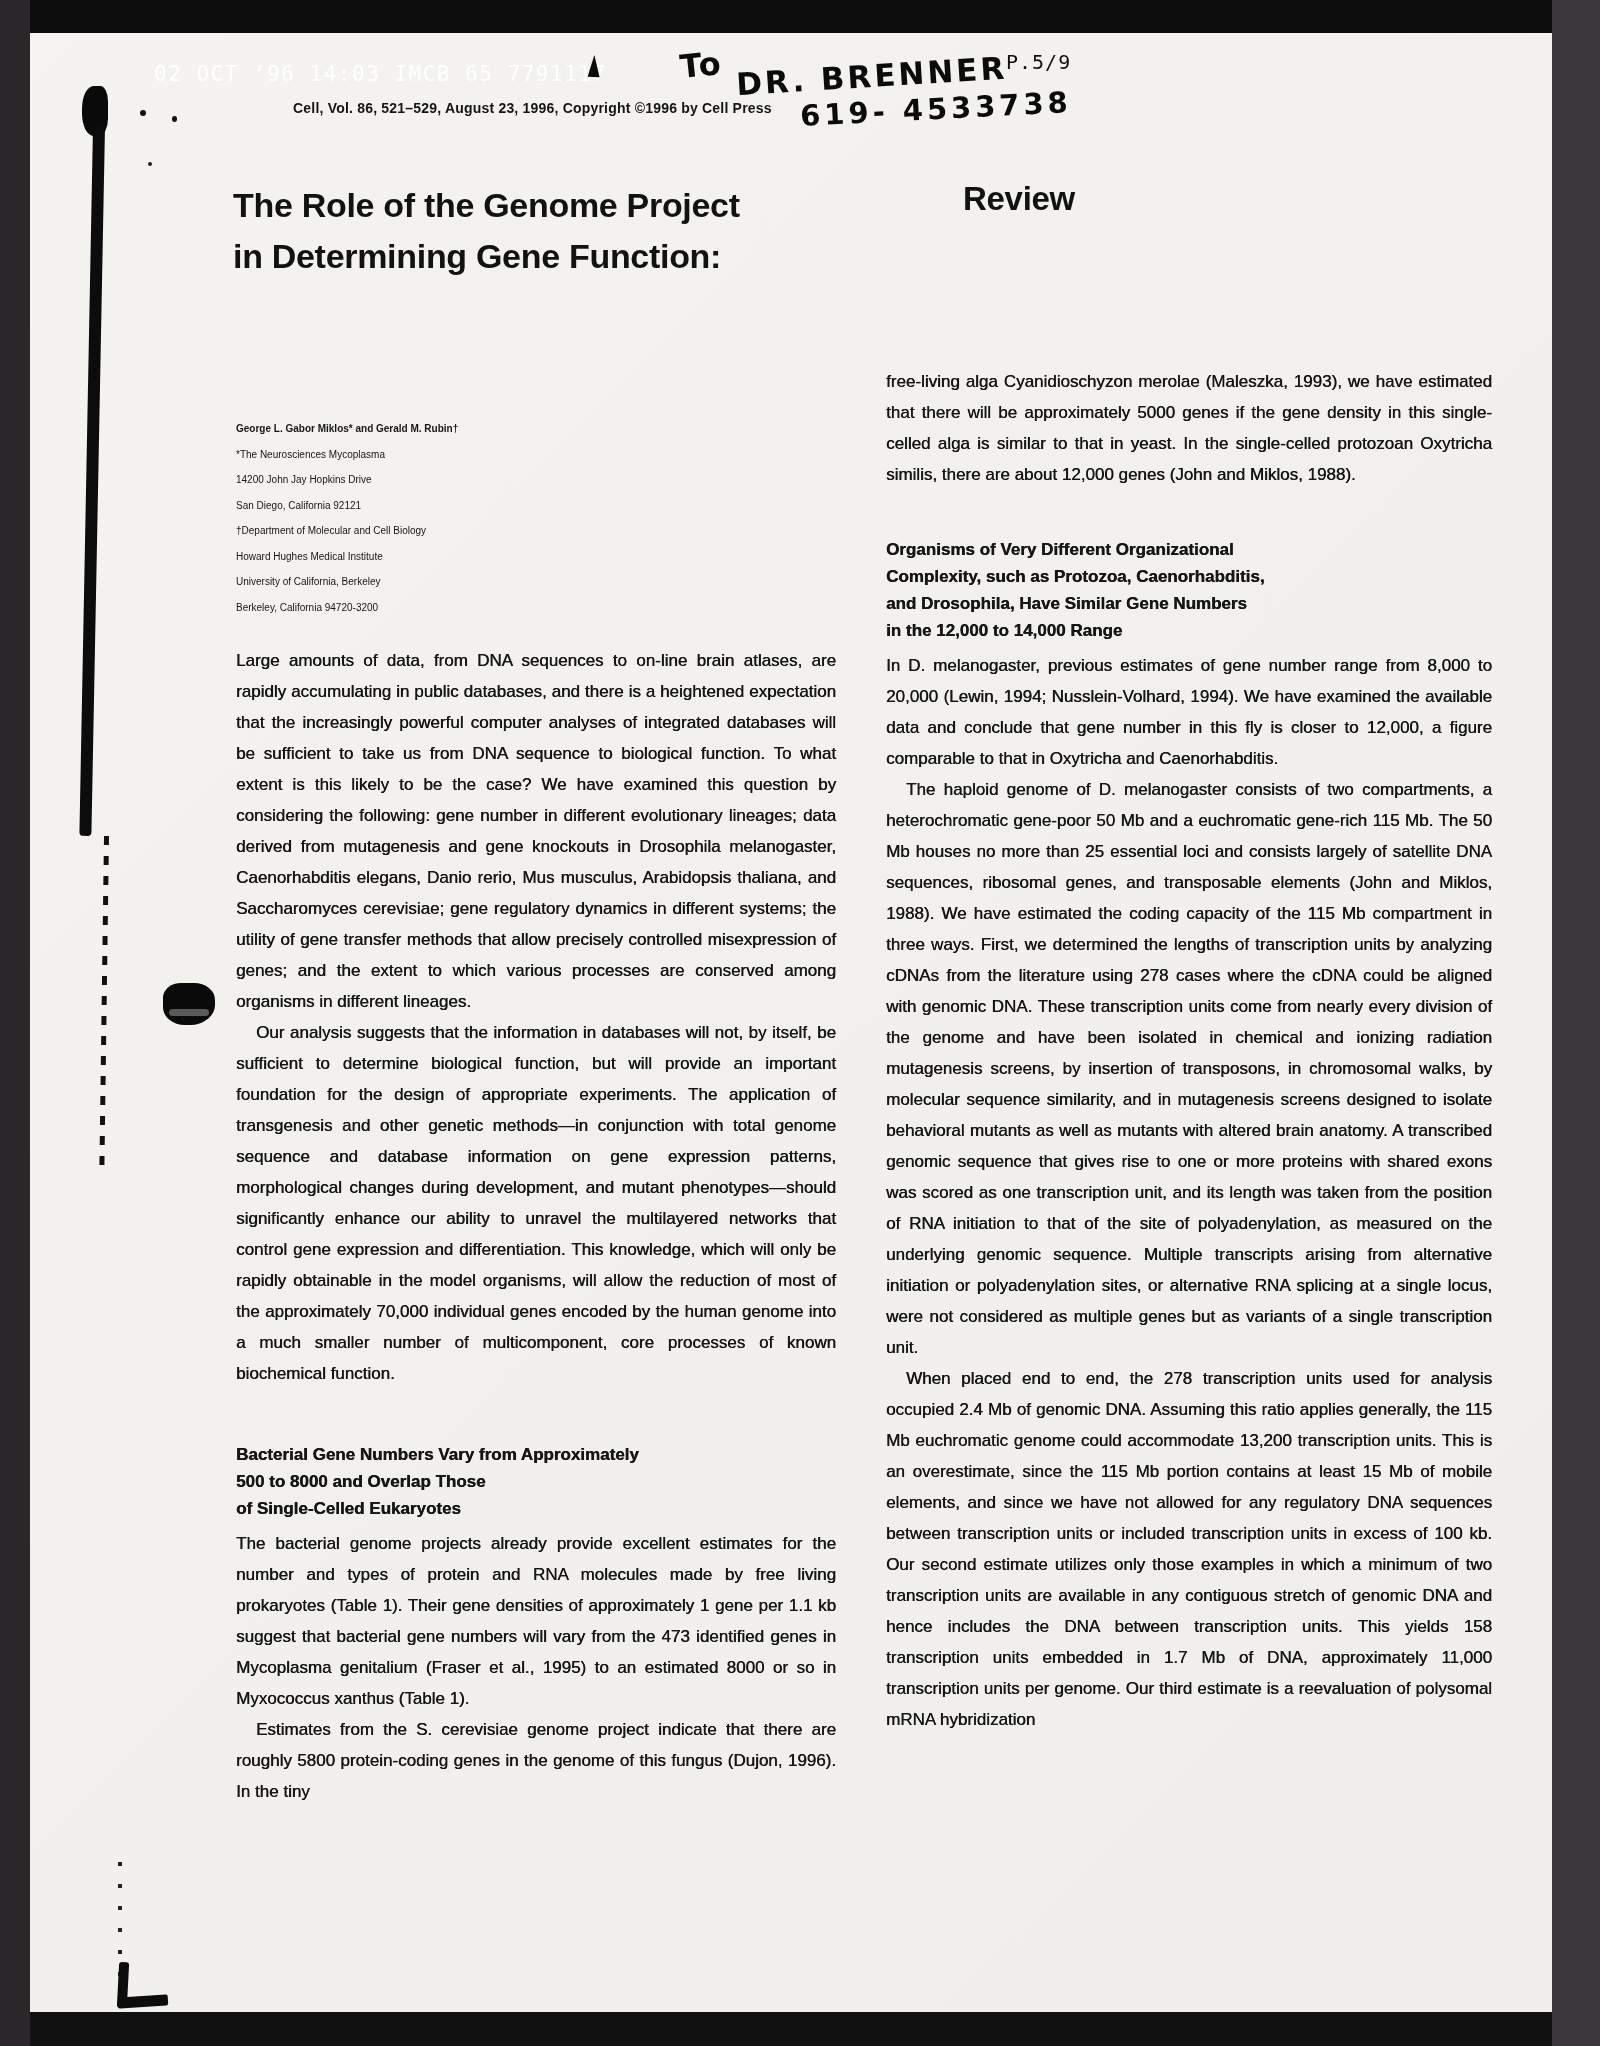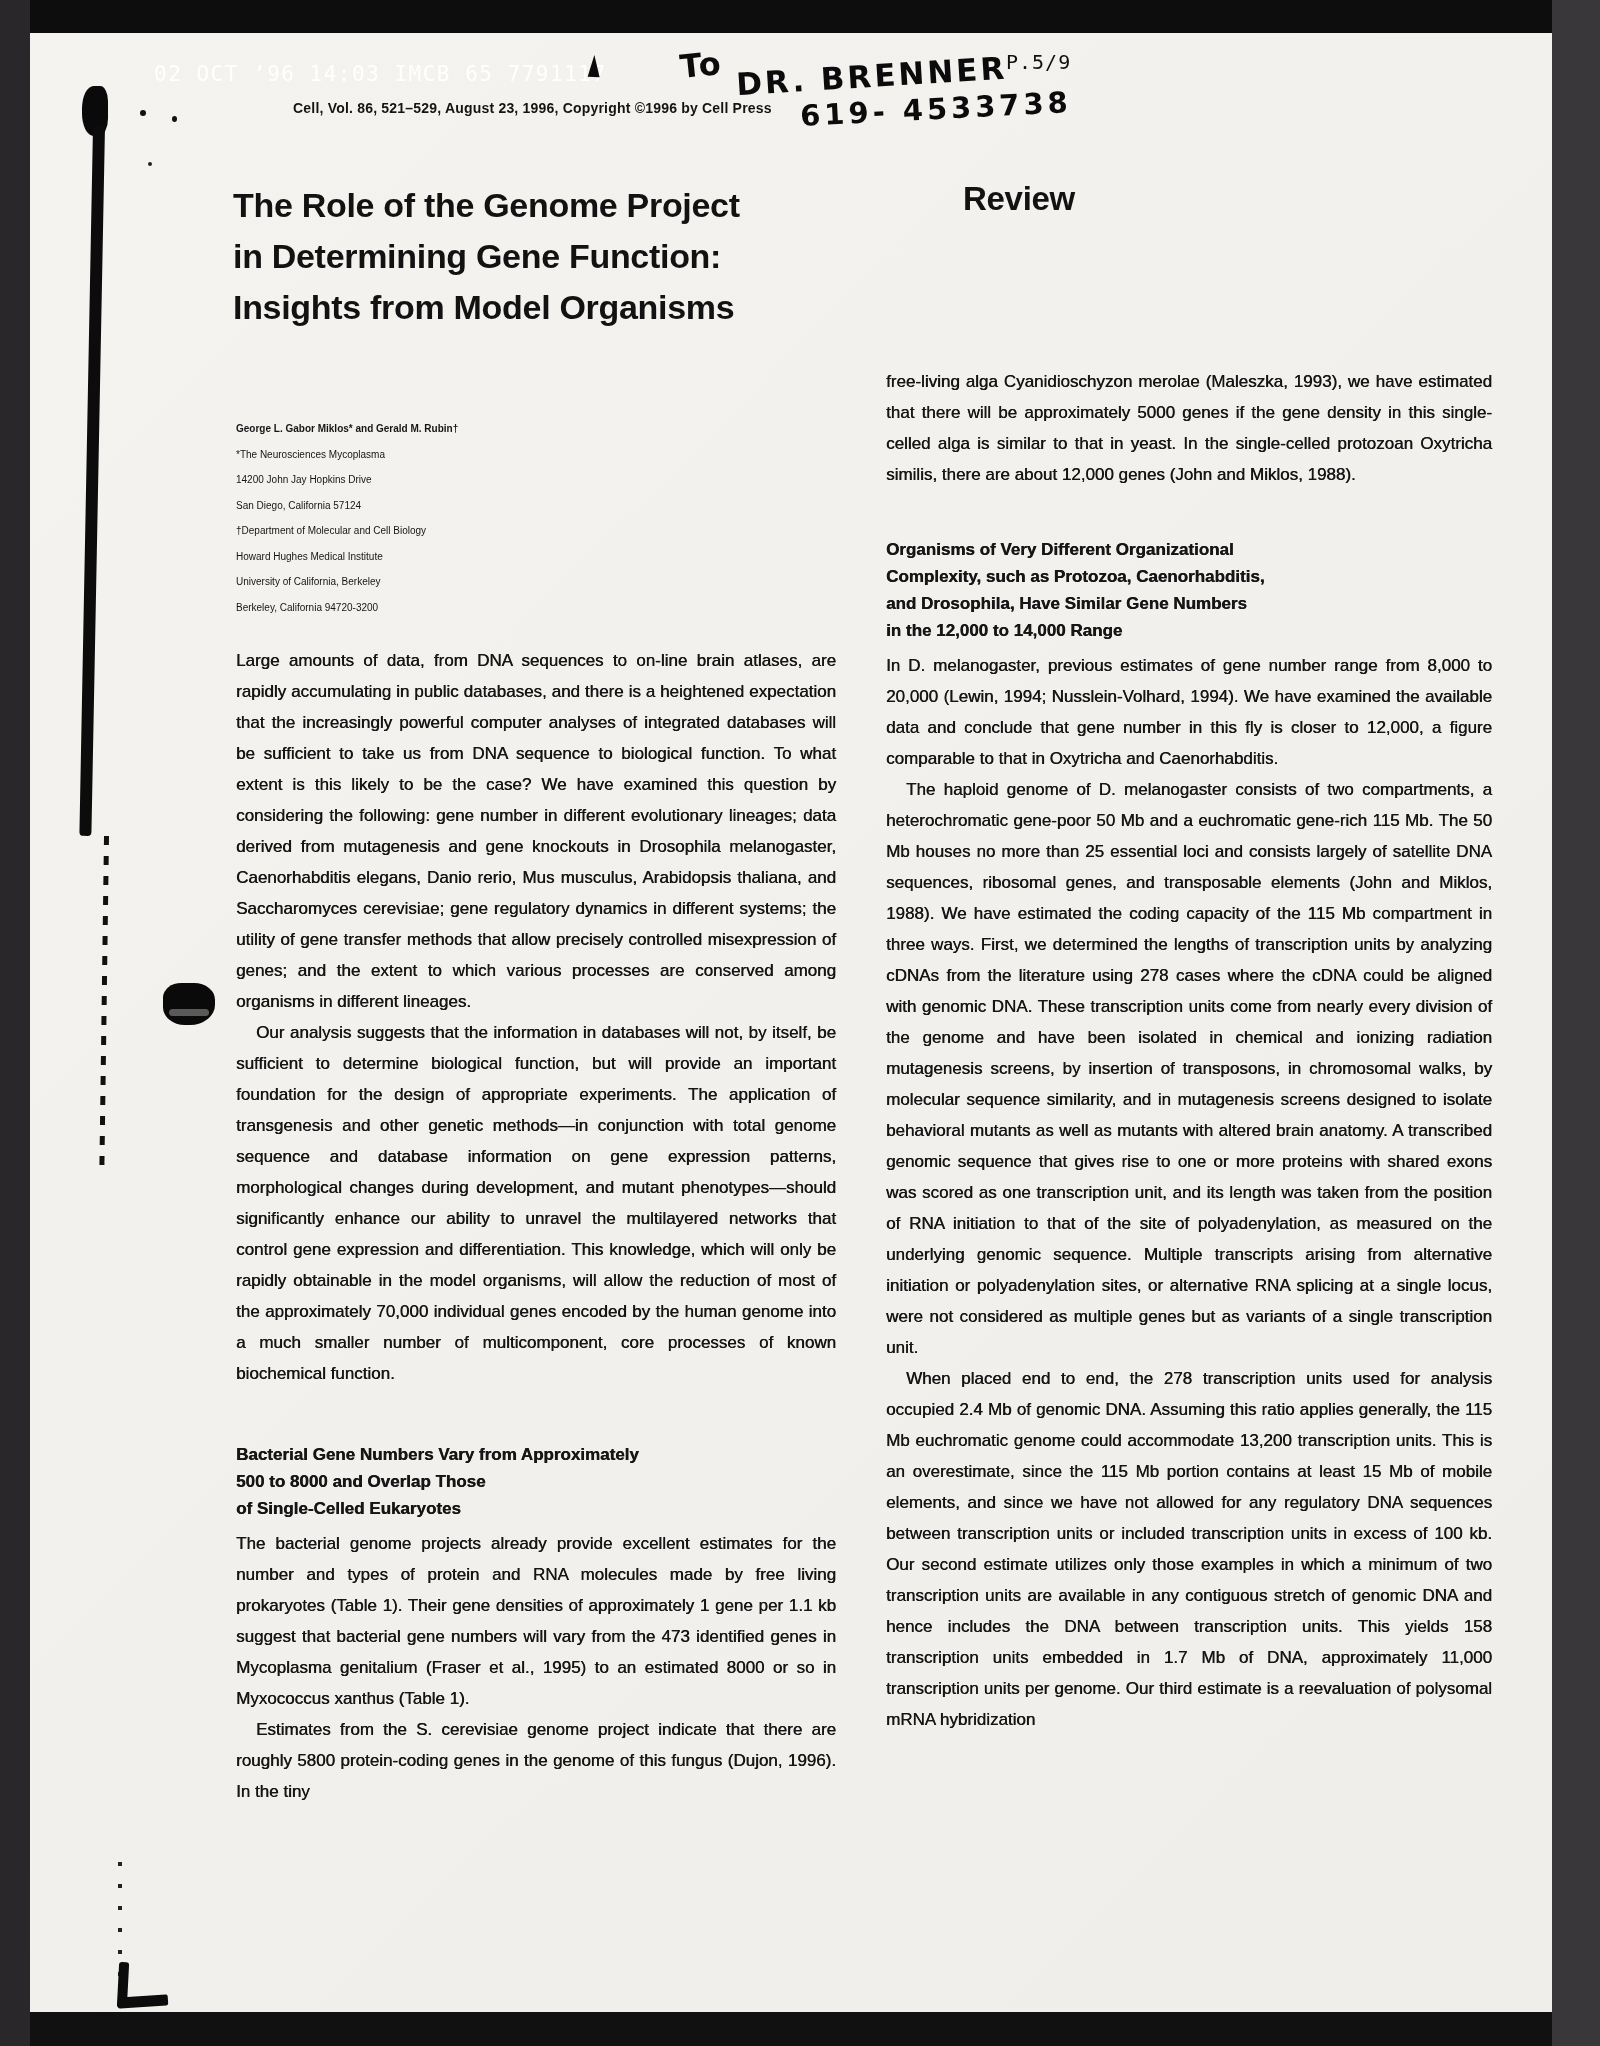--- a/index.html
+++ b/index.html
@@ -92,29 +92,28 @@
 <div class="abs page-ind">P.5/9</div>
 <div class="abs hw hw-to">To</div>
 <div class="abs hw hw-name">DR. BRENNER</div>
 <div class="abs hw hw-phone">619- 4533738</div>
 
 <div class="abs journal">Cell, Vol. 86, 521–529, August 23, 1996, Copyright ©1996 by Cell Press</div>
 
 <div class="abs title">
   <div>The Role of the Genome Project</div>
   <div>in Determining Gene Function:</div>
-  <div>Insights from Model Organisms</div>
 </div>
 <div class="abs review">Review</div>
 
 <div class="abs authors">
   <div class="byline">George L. Gabor Miklos* and Gerald M. Rubin†</div>
   <div>*The Neurosciences Mycoplasma</div>
   <div>14200 John Jay Hopkins Drive</div>
-  <div>San Diego, California 57124</div>
+  <div>San Diego, California 92121</div>
   <div>†Department of Molecular and Cell Biology</div>
   <div>Howard Hughes Medical Institute</div>
   <div>University of California, Berkeley</div>
   <div>Berkeley, California 94720-3200</div>
 </div>
 
 <div class="abs col col-left">
   <p>Large amounts of data, from DNA sequences to on-line brain atlases, are rapidly accumulating in public databases, and there is a heightened expectation that the increasingly powerful computer analyses of integrated databases will be sufficient to take us from DNA sequence to biological function. To what extent is this likely to be the case? We have examined this question by considering the following: gene number in different evolutionary lineages; data derived from mutagenesis and gene knockouts in Drosophila melanogaster, Caenorhabditis elegans, Danio rerio, Mus musculus, Arabidopsis thaliana, and Saccharomyces cerevisiae; gene regulatory dynamics in different systems; the utility of gene transfer methods that allow precisely controlled misexpression of genes; and the extent to which various processes are conserved among organisms in different lineages.</p>
   <p class="indent">Our analysis suggests that the information in databases will not, by itself, be sufficient to determine biological function, but will provide an important foundation for the design of appropriate experiments. The application of transgenesis and other genetic methods—in conjunction with total genome sequence and database information on gene expression patterns, morphological changes during development, and mutant phenotypes—should significantly enhance our ability to unravel the multilayered networks that control gene expression and differentiation. This knowledge, which will only be rapidly obtainable in the model organisms, will allow the reduction of most of the approximately 70,000 individual genes encoded by the human genome into a much smaller number of multicomponent, core processes of known biochemical function.</p>
   <div class="sec-h gap1">

